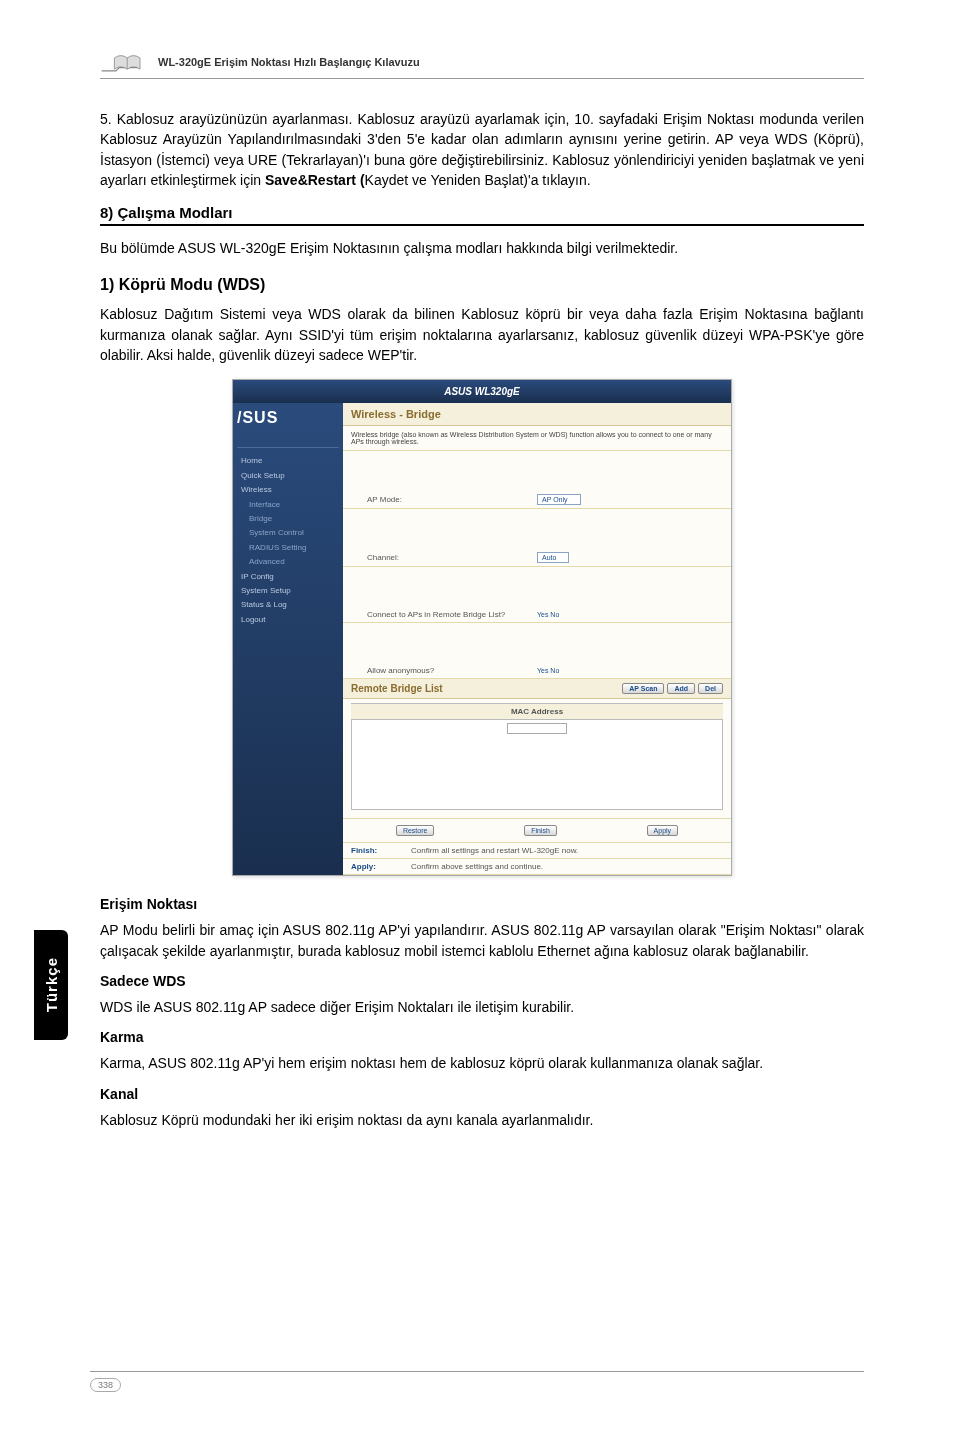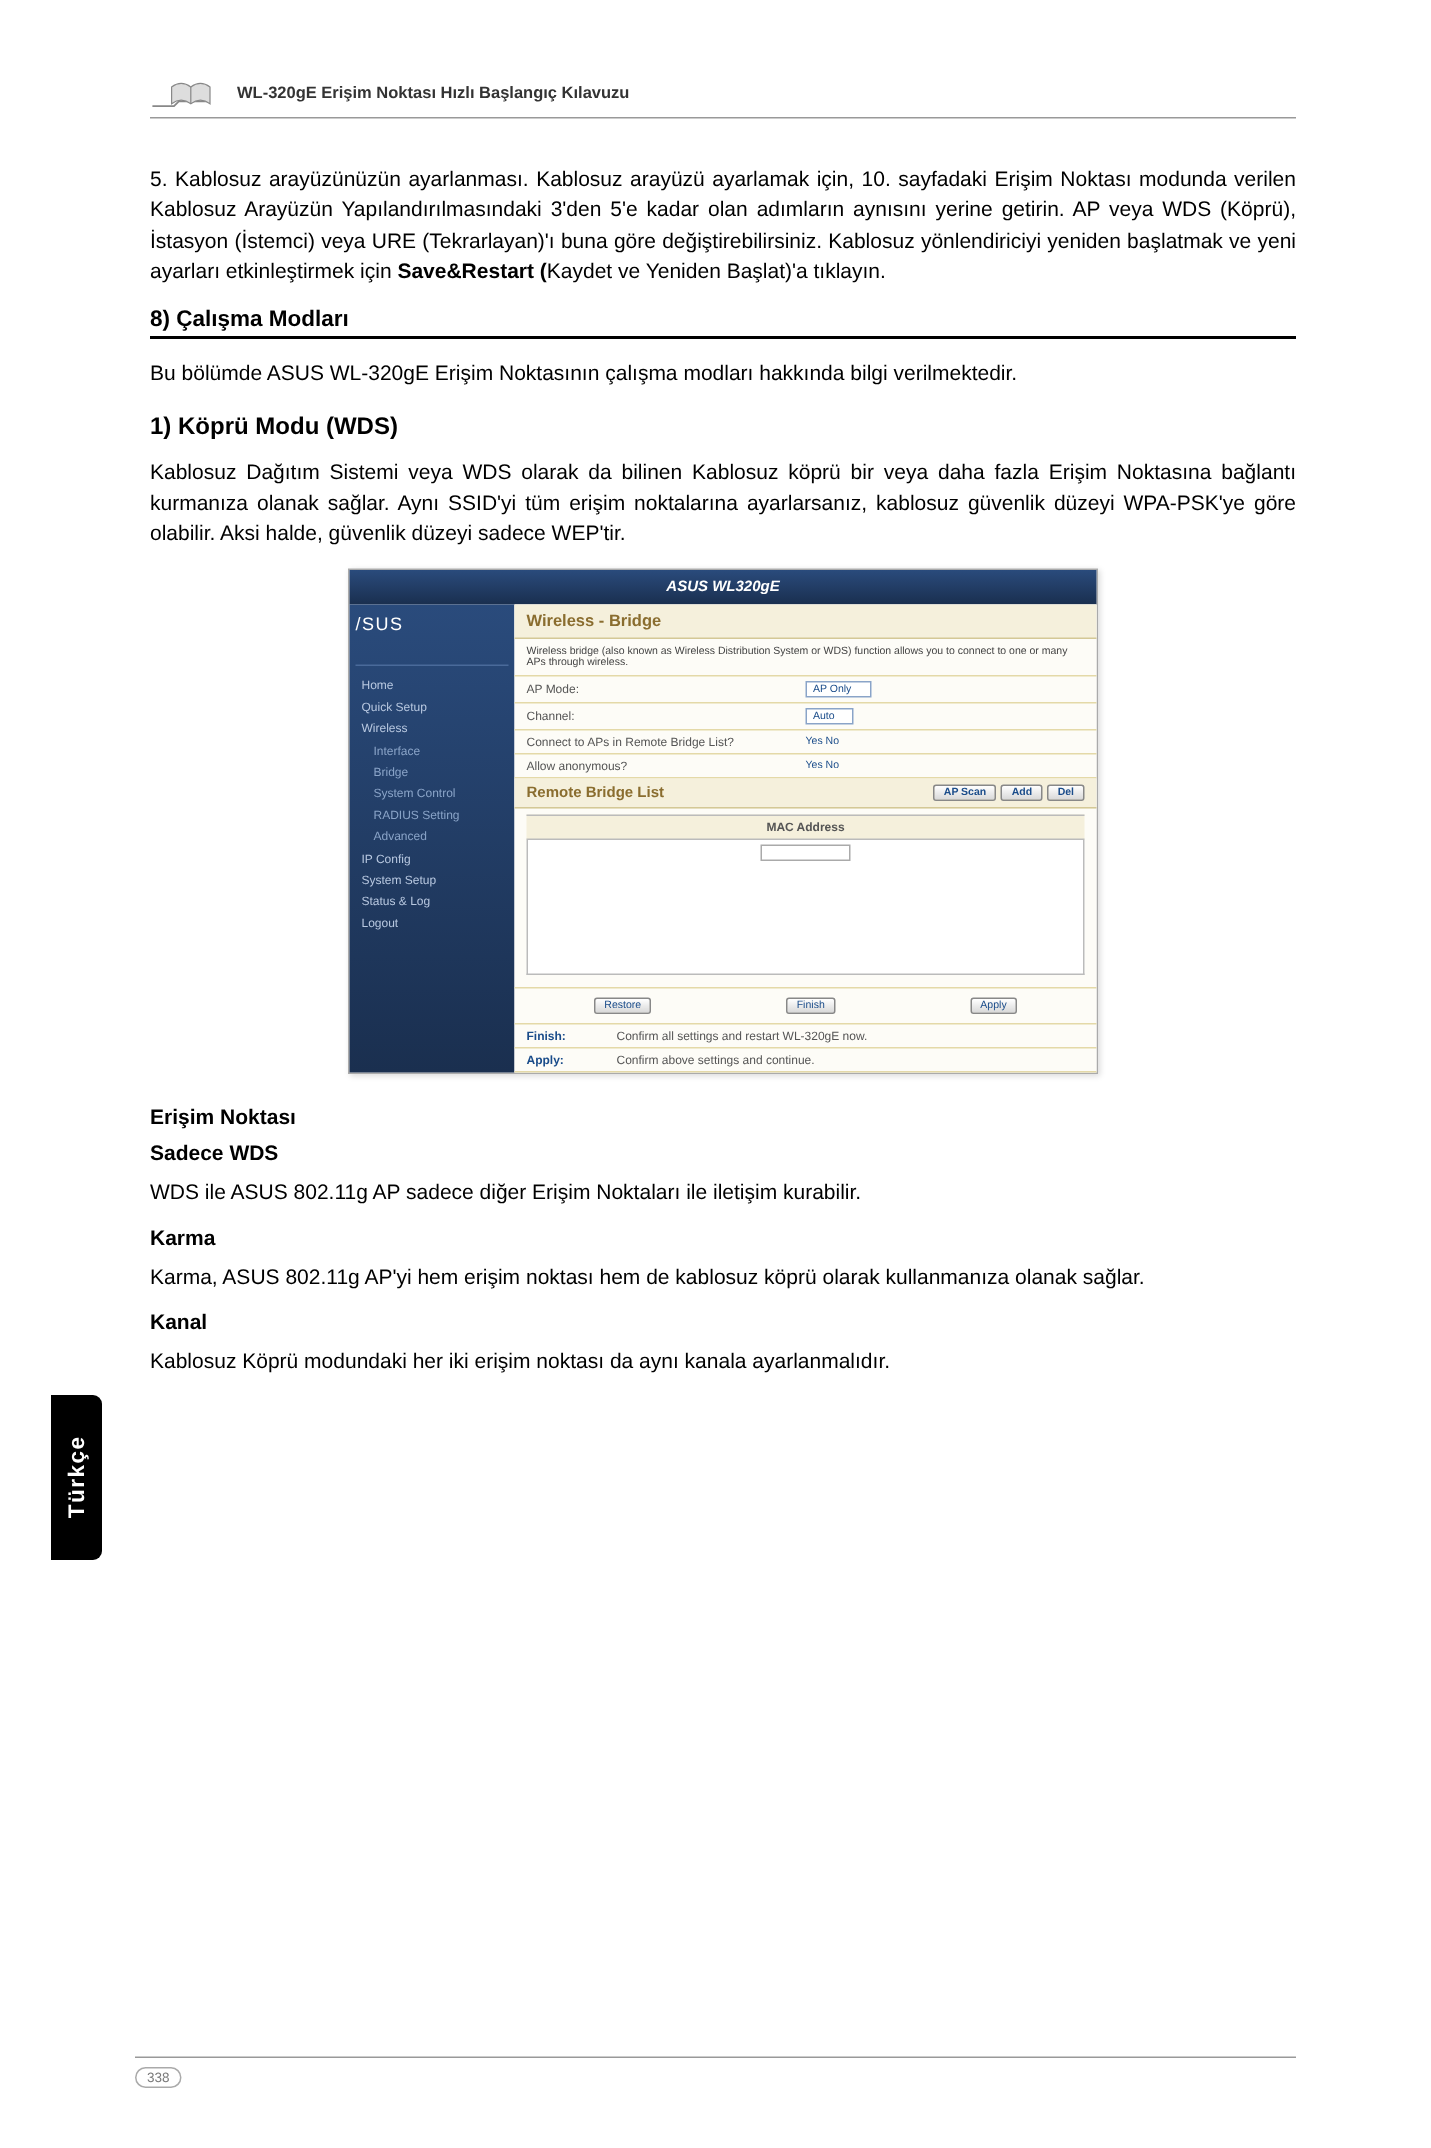--- a/index.html
+++ b/index.html
@@ -80,22 +80,22 @@
   .ss-body { display: flex; }
   .ss-sidebar {
     width: 110px;
     background: linear-gradient(#2a4b7c, #1a2f4f);
     color: #b8c8e0;
     font-size: 8px;
     padding: 6px 4px 40px 4px;
   }
   .ss-logo {
     color: #fff;
-    font-weight: normal;
-    font-size: 12px;
+    font-weight: bold;
+    font-size: 16px;
     border-bottom: 1px solid #4a6a9a;
     padding-bottom: 20px;
     margin-bottom: 6px;
     letter-spacing: 1px;
   }
   .ss-nav-item { padding: 2px 0 2px 4px; line-height: 1.3; }
   .ss-nav-sub { padding-left: 12px; color: #8aa4c8; }
   .ss-main {
     flex: 1;
     padding: 0;
@@ -111,24 +111,25 @@
   }
   .ss-desc {
     font-size: 7px;
     padding: 5px 8px;
     color: #444;
     border-bottom: 1px solid #e4d9a8;
   }
   .ss-row {
     display: flex;
     border-bottom: 1px solid #e4d9a8;
-    padding: 3px 8px;
+    padding: 3px 24px;
     align-items: center;
     font-size: 8px;
     color: #555;
+    margin-top: 40px;
   }
   .ss-row-label { flex: 1; }
   .ss-row-val { flex: 1; color: #1a4c8a; }
   .ss-select {
     display: inline-block;
     border: 1px solid #8aa4c8;
     background: #fff;
     padding: 1px 12px 1px 4px;
     font-size: 7px;
     color: #1a4c8a;
@@ -334,20 +335,21 @@
         </div>
         <div class="ss-action-row">
           <div class="ss-action-label">Apply:</div>
           <div class="ss-action-desc">Confirm above settings and continue.</div>
         </div>
       </div>
     </div>
   </div>
 
   <h4 class="sub-heading-sm">Erişim Noktası</h4>
+  <p class="body-text">AP Modu belirli bir amaç için ASUS 802.11g AP'yi yapılandırır. ASUS 802.11g AP varsayılan olarak "Erişim Noktası" olarak çalışacak şekilde ayarlanmıştır, burada kablosuz mobil istemci kablolu Ethernet ağına kablosuz olarak bağlanabilir.</p>
 
   <h4 class="sub-heading-sm">Sadece WDS</h4>
   <p class="body-text">WDS ile ASUS 802.11g AP sadece diğer Erişim Noktaları ile iletişim kurabilir.</p>
 
   <h4 class="sub-heading-sm">Karma</h4>
   <p class="body-text">Karma, ASUS 802.11g AP'yi hem erişim noktası hem de kablosuz köprü olarak kullanmanıza olanak sağlar.</p>
 
   <h4 class="sub-heading-sm">Kanal</h4>
   <p class="body-text">Kablosuz Köprü modundaki her iki erişim noktası da aynı kanala ayarlanmalıdır.</p>
 

